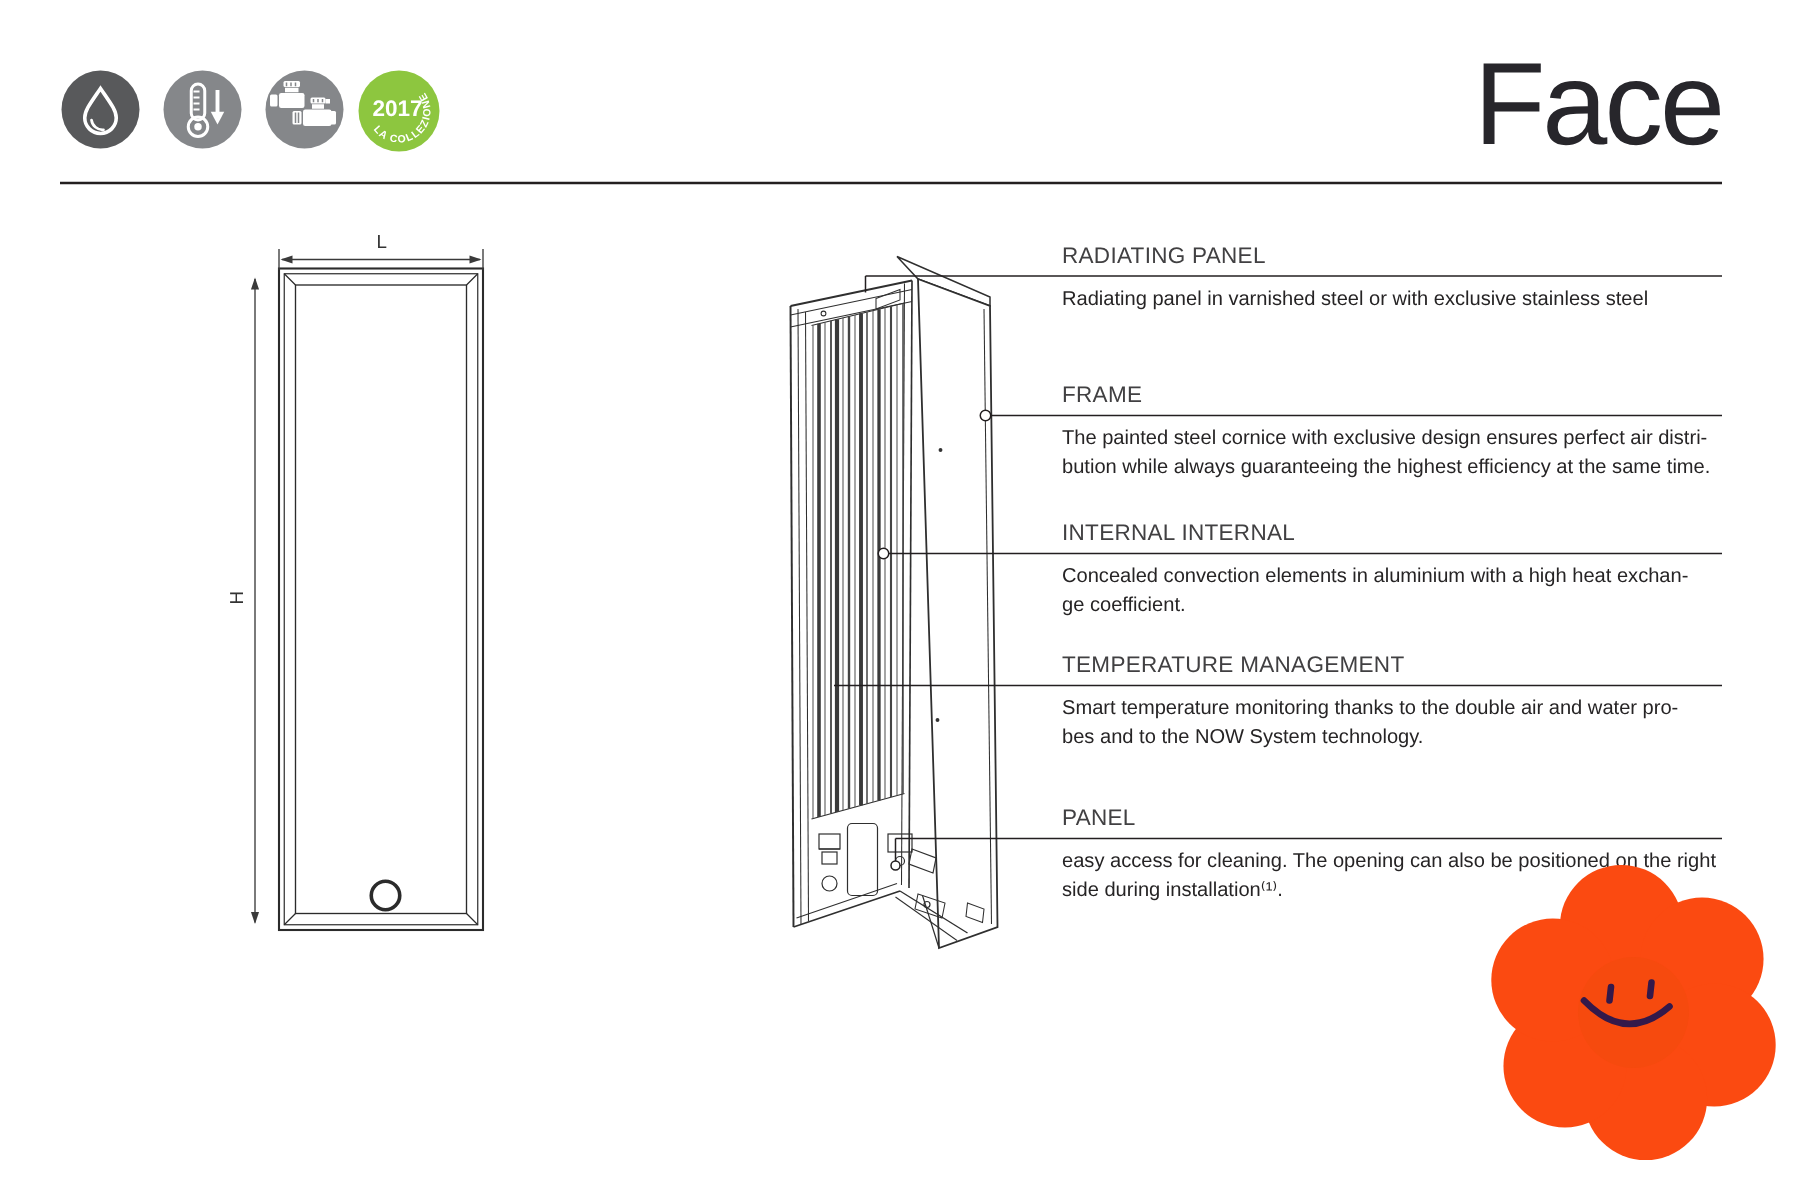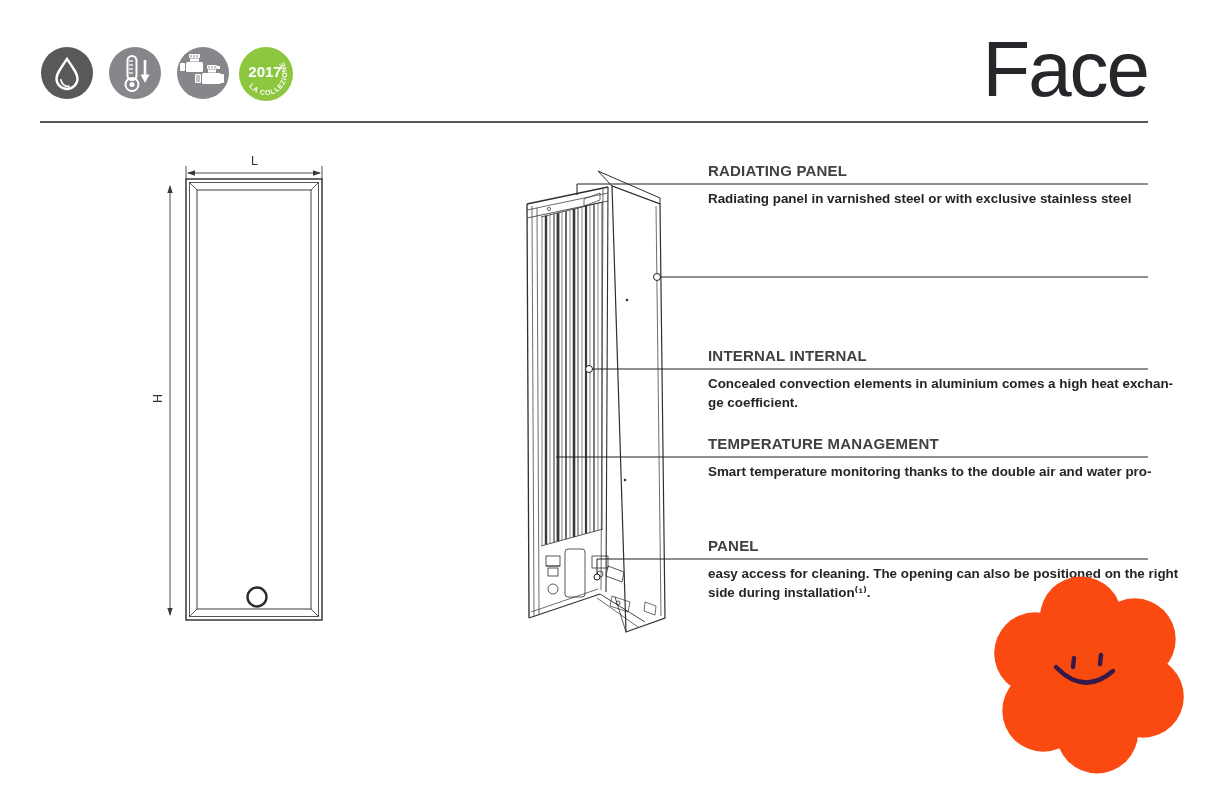--- a/index.html
+++ b/index.html
@@ -6,24 +6,24 @@
   #page{position:relative;width:1211px;height:788px;background:#ffffff;overflow:hidden;
         font-family:"Liberation Sans","DejaVu Sans",sans-serif;color:#262425;}
   
   #brand-title{position:absolute;top:30px;right:63px;font-size:78px;font-weight:200;
                letter-spacing:-2px;color:#27262b;line-height:1;text-align:center;}
   .hdr-icon{position:absolute;top:45px;width:56px;height:56px;}
   
   #drawing-layer{position:absolute;left:0;top:0;width:1211px;height:788px;z-index:1;}
   
   .section{position:absolute;left:708px;width:442px;z-index:3;}
-  .section h3{margin:0;font-size:15px;font-weight:bold;color:#414042;letter-spacing:.2px;
+  .section h3{margin:0;font-size:15px;font-weight:normal;color:#414042;letter-spacing:.2px;
               line-height:20px;height:21px;}
   .section .body{margin-top:7px;font-size:13.4px;line-height:19px;color:#262425;}
-  .section .body div{white-space:nowrap;font-weight:bold;}
+  .section .body div{white-space:nowrap;}
   
   #flower{position:absolute;left:975px;top:573px;width:230px;height:210px;z-index:5;}
 </style>
 </head>
 <body>
 
 <div id="page">
 
   <svg class="hdr-icon" style="left:39px" viewBox="-28 -28 56 56">
     <circle cx="0" cy="0" r="26" fill="#58595b"></circle>
@@ -188,33 +188,41 @@
     </g>
   </svg>
 
   <div class="section" style="top:161px">
     <h3>RADIATING PANEL</h3>
     <div class="body">
       <div>Radiating panel in varnished steel or with exclusive stainless steel</div>
     </div>
   </div>
 
+  <div class="section" style="top:254px">
+    <h3>FRAME</h3>
+    <div class="body">
+      <div>The painted steel cornice with exclusive design ensures perfect air distri-</div>
+      <div>bution while always guaranteeing the highest efficiency at the same time.</div>
+    </div>
+  </div>
 
   <div class="section" style="top:346px">
     <h3>INTERNAL INTERNAL</h3>
     <div class="body">
-      <div>Concealed convection elements in aluminium comes a high heat exchan-</div>
+      <div>Concealed convection elements in aluminium with a high heat exchan-</div>
       <div>ge coefficient.</div>
     </div>
   </div>
 
   <div class="section" style="top:434px">
     <h3>TEMPERATURE MANAGEMENT</h3>
     <div class="body">
       <div>Smart temperature monitoring thanks to the double air and water pro-</div>
+      <div>bes and to the NOW System technology.</div>
     </div>
   </div>
 
   <div class="section" style="top:536px">
     <h3>PANEL</h3>
     <div class="body">
       <div>easy access for cleaning. The opening can also be positioned on the right</div>
       <div>side during installation⁽¹⁾.</div>
     </div>
   </div>

